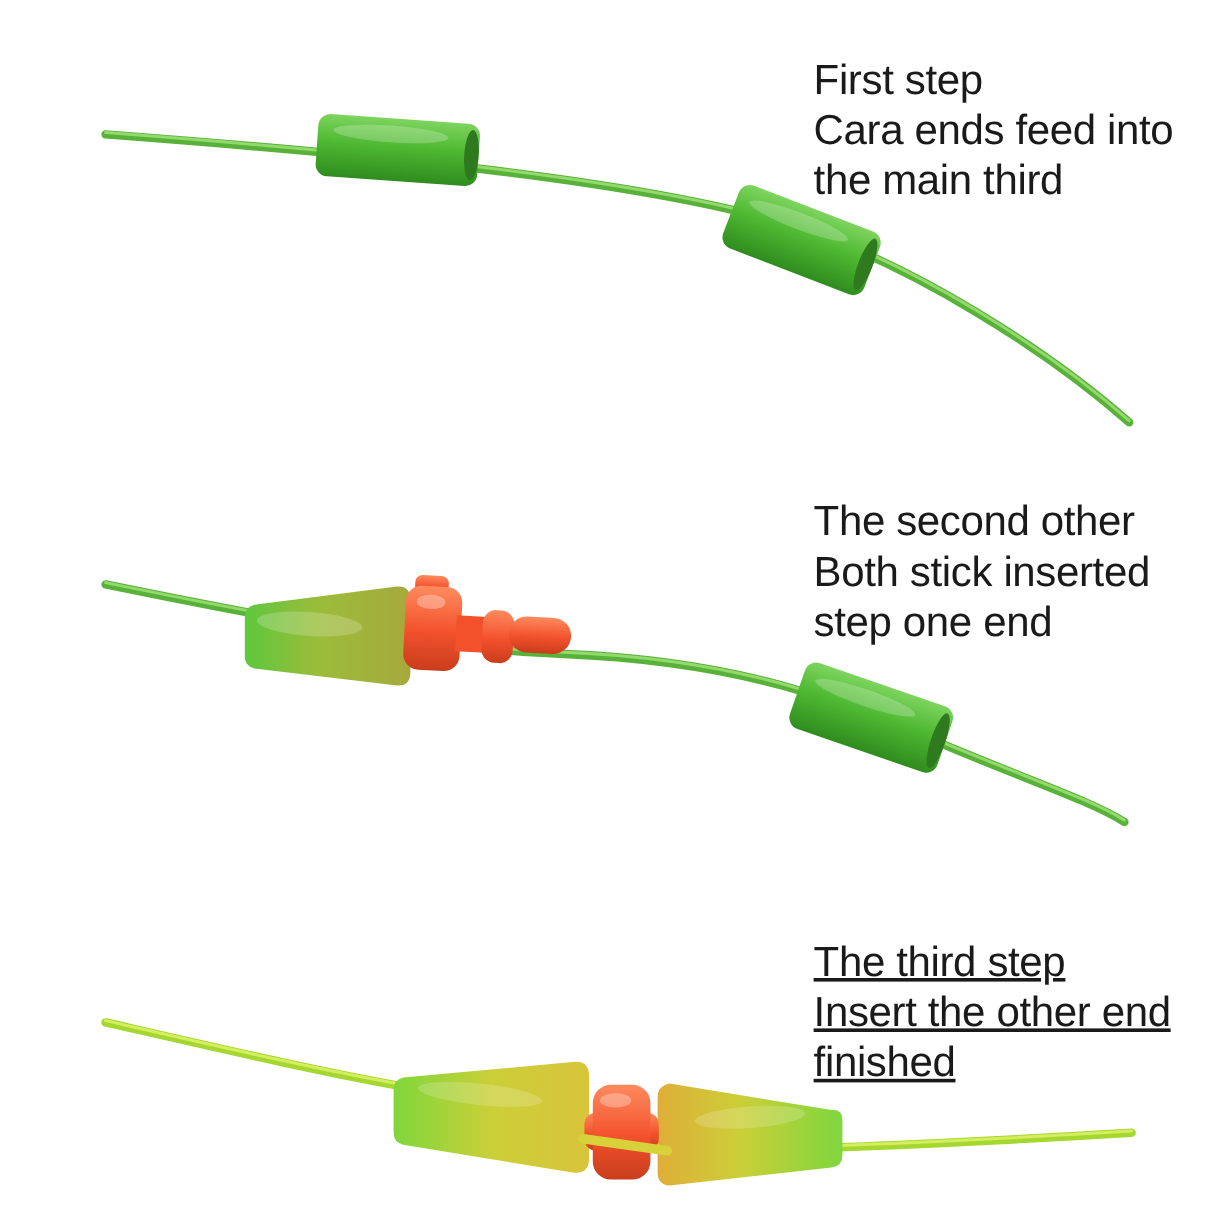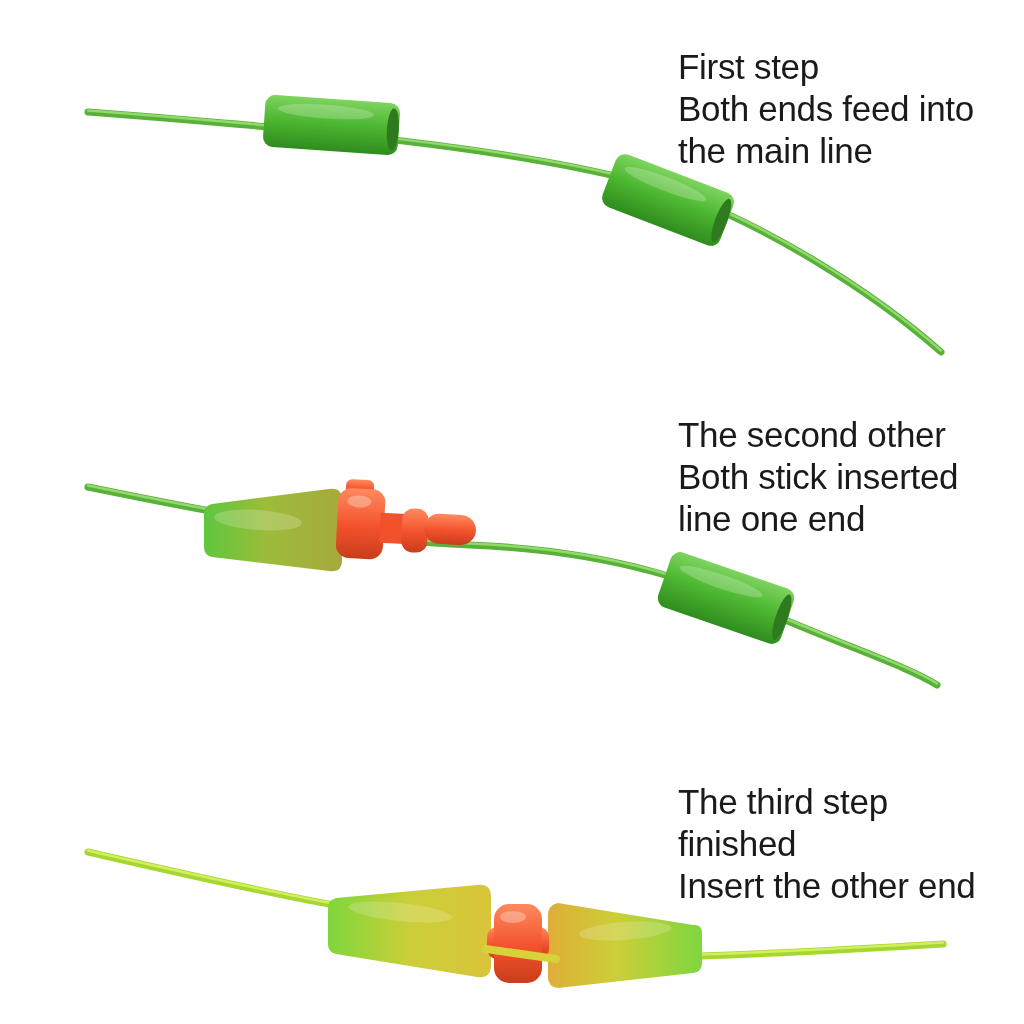--- a/index.html
+++ b/index.html
@@ -16,21 +16,21 @@
     position: absolute;
     left: 678px;
     width: 342px;
     font-size: 35px;
     line-height: 42px;
     letter-spacing: -0.3px;
     color: #1a1a1a;
   }
   .caption-step1 { top: 46px; }
   .caption-step2 { top: 414px; }
-  .caption-step3 { top: 781px; }
+  .caption-step3 { top: 781px; text-decoration: underline; }
 </style>
 </head>
 <body>
 
 <div class="page">
 
   <svg class="canvas" width="1024" height="1024" viewBox="0 0 1024 1024">
     <defs>
       <linearGradient id="gradSleeve" x1="0" y1="0" x2="0" y2="1">
         <stop offset="0" stop-color="#7ed45f"></stop>
@@ -116,29 +116,29 @@
 
       <rect x="487" y="927" width="62" height="32" rx="10" fill="url(#gradOrange)"></rect>
       <rect x="494" y="904" width="48" height="79" rx="15" fill="url(#gradOrange)"></rect>
       <ellipse cx="513" cy="917" rx="13" ry="6" fill="#ffffff" opacity="0.3"></ellipse>
       <path d="M486,949 L556,959" fill="none" stroke-width="8" stroke-linecap="round" stroke="#d8d23a"></path>
     </g>
   </svg>
 
   <div class="caption caption-step1">
     <div>First step</div>
-    <div>Both ends feed into</div>
-    <div>the main line</div>
+    <div>Cara ends feed into</div>
+    <div>the main third</div>
   </div>
 
   <div class="caption caption-step2">
     <div>The second other</div>
     <div>Both stick inserted</div>
-    <div>line one end</div>
+    <div>step one end</div>
   </div>
 
   <div class="caption caption-step3">
     <div>The third step</div>
+    <div>Insert the other end</div>
     <div>finished</div>
-    <div>Insert the other end</div>
   </div>
 
 </div>
 
 </body></html>

